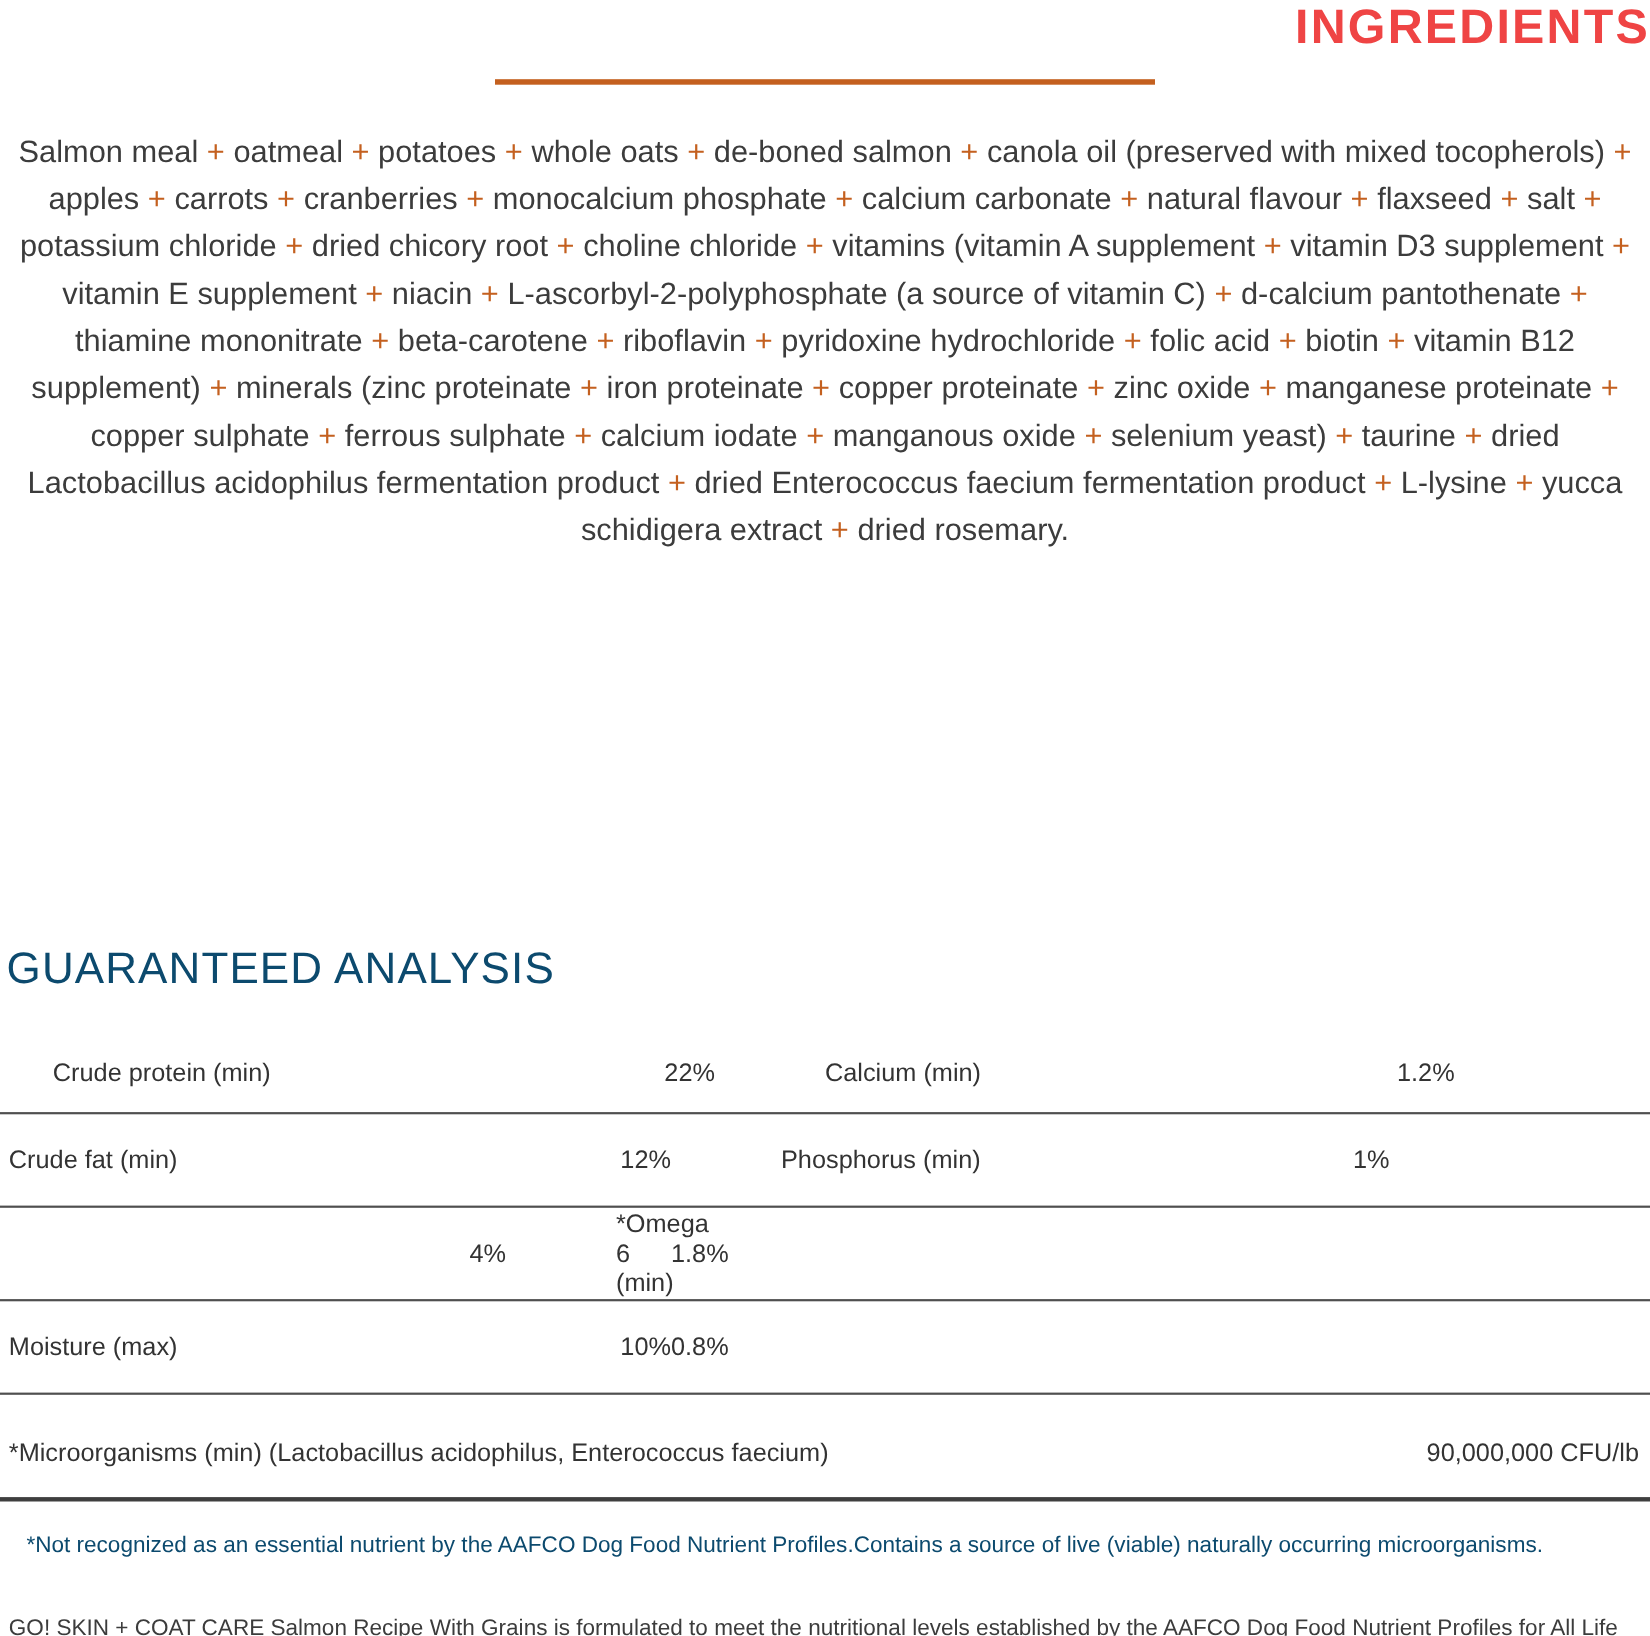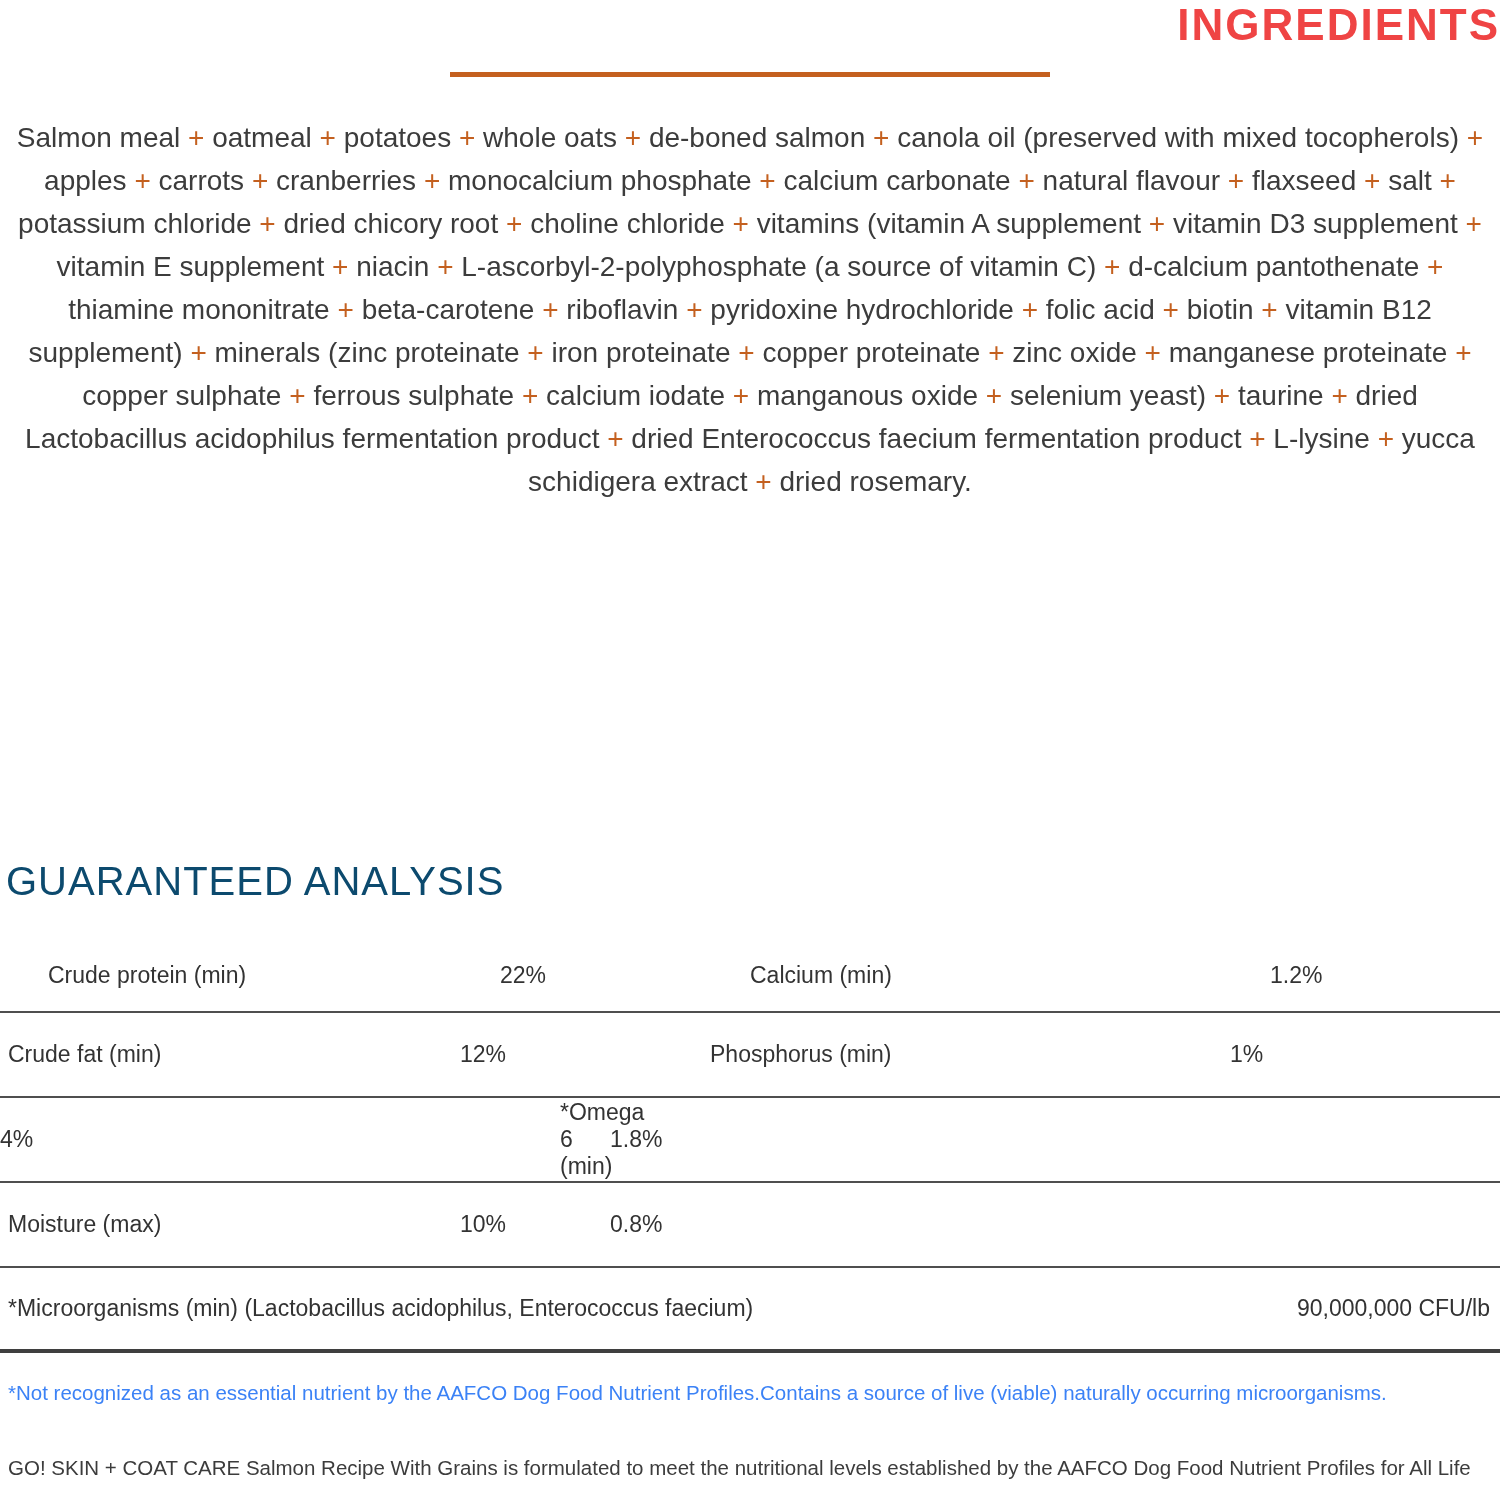--- a/index.html
+++ b/index.html
@@ -73,44 +73,44 @@
     grid-template-columns: 460px 150px 620px 160px 1fr;
     align-items: center;
     height: 83px;
     border-bottom: 2px solid #4f4f4f;
     font-size: 23px;
     font-weight: 300;
     color: #333333;
   }
   .analysis-row:first-child { height: 72px; padding-left: 40px; }
   .cell-label-left { padding-left: 8px; text-align: left; }
-  .cell-value-left { text-align: left; }
+  .cell-value-left { text-align: right; }
   .cell-label-right { padding-left: 100px; text-align: left; }
   .cell-value-right { text-align: left; }
 
   .analysis-full-row {
     display: flex;
     justify-content: space-between;
     align-items: center;
     height: 81px;
-    padding: 0 10px 0 8px;
+    padding: 12px 10px 0 8px;
     border-bottom: 4px solid #3f3f3f;
     font-size: 23px;
     font-weight: 300;
     color: #333333;
     gap: 19px;
   }
 
   
   .footnote {
-    margin: 26px 8px 0 8px;
+    margin: 26px 8px 0 24px;
     font-size: 20.5px;
     line-height: 28px;
     font-weight: 300;
-    color: #3b82f6;
+    color: #0c4a6e;
   }
   .formulation {
     margin: 46px 10px 0 8px;
     font-size: 20.5px;
     line-height: 29px;
     font-weight: 300;
     color: #3c3c3c;
   }
 </style>
 </head>

